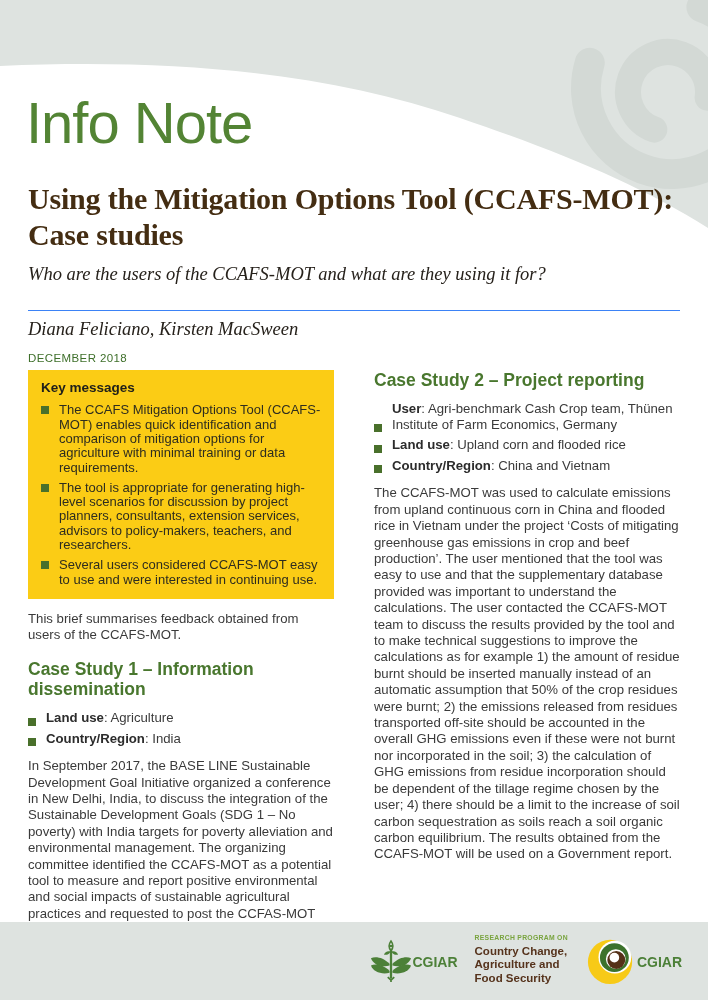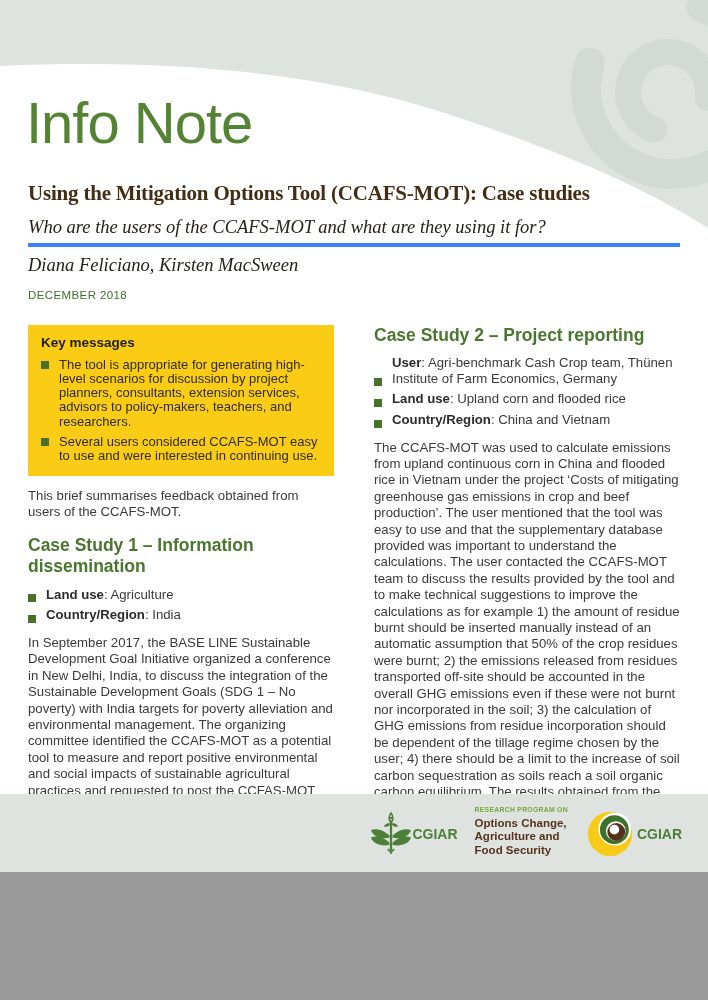--- a/index.html
+++ b/index.html
@@ -1,51 +1,51 @@
 <!DOCTYPE html>
 <html><head>
 <meta charset="utf-8">
 <style>
   * { margin:0; padding:0; box-sizing:border-box; }
   html,body { background:#9a9a9a; }
   .page {
-    position:relative; width:708px; height:872px; margin:0 auto;
+    position:relative; width:708px; height:1000px; margin:0 auto;
     background:#ffffff; overflow:hidden;
     font-family:"Liberation Sans", sans-serif; color:#3a3a3a;
   }
   
   .header { position:absolute; top:0; left:0; width:708px; height:270px; }
   .header svg { display:block; }
   .masthead {
     position:absolute; left:26px; top:94px;
     font-size:58px; line-height:1; font-weight:300; letter-spacing:-1px;
     color:#538434;
   }
   
   .content { position:absolute; left:28px; top:181px; width:652px; }
   .doc-title {
     font-family:"Liberation Serif", serif; font-weight:700;
-    font-size:21px; line-height:1.2; color:#442d12; letter-spacing:-0.2px;
+    font-size:30px; line-height:1.2; color:#442d12; letter-spacing:-0.2px;
   }
   .doc-subtitle {
-    margin-top:10px; padding-bottom:5px; border-bottom:4px solid #3b82f6;
+    margin-top:10px; padding-bottom:25px; border-bottom:1px solid #3b82f6;
     font-family:"Liberation Serif", serif; font-style:italic;
     font-size:18.5px; line-height:1.2; color:#26211b;
   }
   .doc-authors {
     margin-top:7px;
     font-family:"Liberation Serif", serif; font-style:italic;
     font-size:18.5px; line-height:1.2; color:#26211b;
   }
   .doc-date {
     margin-top:12px; font-size:11.5px; font-weight:400;
     letter-spacing:0.4px; color:#3e6f2a;
   }
   
-  .columns { display:flex; gap:40px; margin-top:24px; }
+  .columns { display:flex; gap:40px; margin-top:6px; }
   .col { width:306px; }
   
   .keybox { background:#fbcc15; padding:10px 13px 12px 13px; }
   .kb-title { font-size:13.5px; font-weight:700; color:#20201a; margin-bottom:8px; }
   .kb-item { display:flex; gap:10px; margin-top:6px; font-size:13px; line-height:14.3px; color:#2e2d1f; }
   .kb-item:first-of-type { margin-top:0; }
   .sq { flex:none; width:8px; height:8px; margin-top:3px; background:#49702b; }
   
   .body-p { margin-top:12px; font-size:13.2px; line-height:16.4px; color:#3a3a3a; }
   .case-h {
@@ -92,20 +92,24 @@
     <div class="doc-title">Using the Mitigation Options Tool (CCAFS-MOT): Case studies</div>
     <div class="doc-subtitle">Who are the users of the CCAFS-MOT and what are they using it for?</div>
     <div class="doc-authors">Diana Feliciano, Kirsten MacSween</div>
     <div class="doc-date">DECEMBER 2018</div>
 
     <div class="columns">
 
       <div class="col col-left">
         <div class="keybox">
           <div class="kb-title">Key messages</div>
+          <div class="kb-item">
+            <span class="sq"></span>
+            <span>The CCAFS Mitigation Options Tool (CCAFS-MOT) enables quick identification and comparison of mitigation options for agriculture with minimal training or data requirements.</span>
+          </div>
           <div class="kb-item">
             <span class="sq"></span>
             <span>The tool is appropriate for generating high-level scenarios for discussion by project planners, consultants, extension services, advisors to policy-makers, teachers, and researchers.</span>
           </div>
           <div class="kb-item">
             <span class="sq"></span>
             <span>Several users considered CCAFS-MOT easy to use and were interested in continuing use.</span>
           </div>
         </div>
 
@@ -161,21 +165,21 @@
           <path d="M20.5 33.5 C14 26.8 5.5 25.6 1 27.8 C3.2 34.2 12 37.6 20.5 35.4 Z" stroke="none"></path>
           <path d="M23.5 33.5 C30 26.8 38.5 25.6 43 27.8 C40.8 34.2 32 37.6 23.5 35.4 Z" stroke="none"></path>
           <path d="M22 41 V45 M22 43 L18.6 39.8 M22 43 L25.4 39.8" fill="none" stroke-width="1.8"></path>
         </g>
       </svg>
       <div class="logo-label">CGIAR</div>
     </div>
 
     <div class="program">
       <div class="kicker">RESEARCH PROGRAM ON</div>
-      <div class="pline">Options Change,</div>
+      <div class="pline">Country Change,</div>
       <div class="pline">Agriculture and</div>
       <div class="pline">Food Security</div>
     </div>
 
     <div class="logo-block">
       <svg width="52" height="50" viewBox="0 0 54 52">
         <circle cx="26" cy="27" r="23" fill="#f7ca17"></circle>
         <circle cx="31" cy="22" r="17" fill="#ffffff"></circle>
         <circle cx="30.5" cy="22.5" r="15" fill="#3c722c"></circle>
         <circle cx="32" cy="24" r="10.3" fill="#ffffff"></circle>

